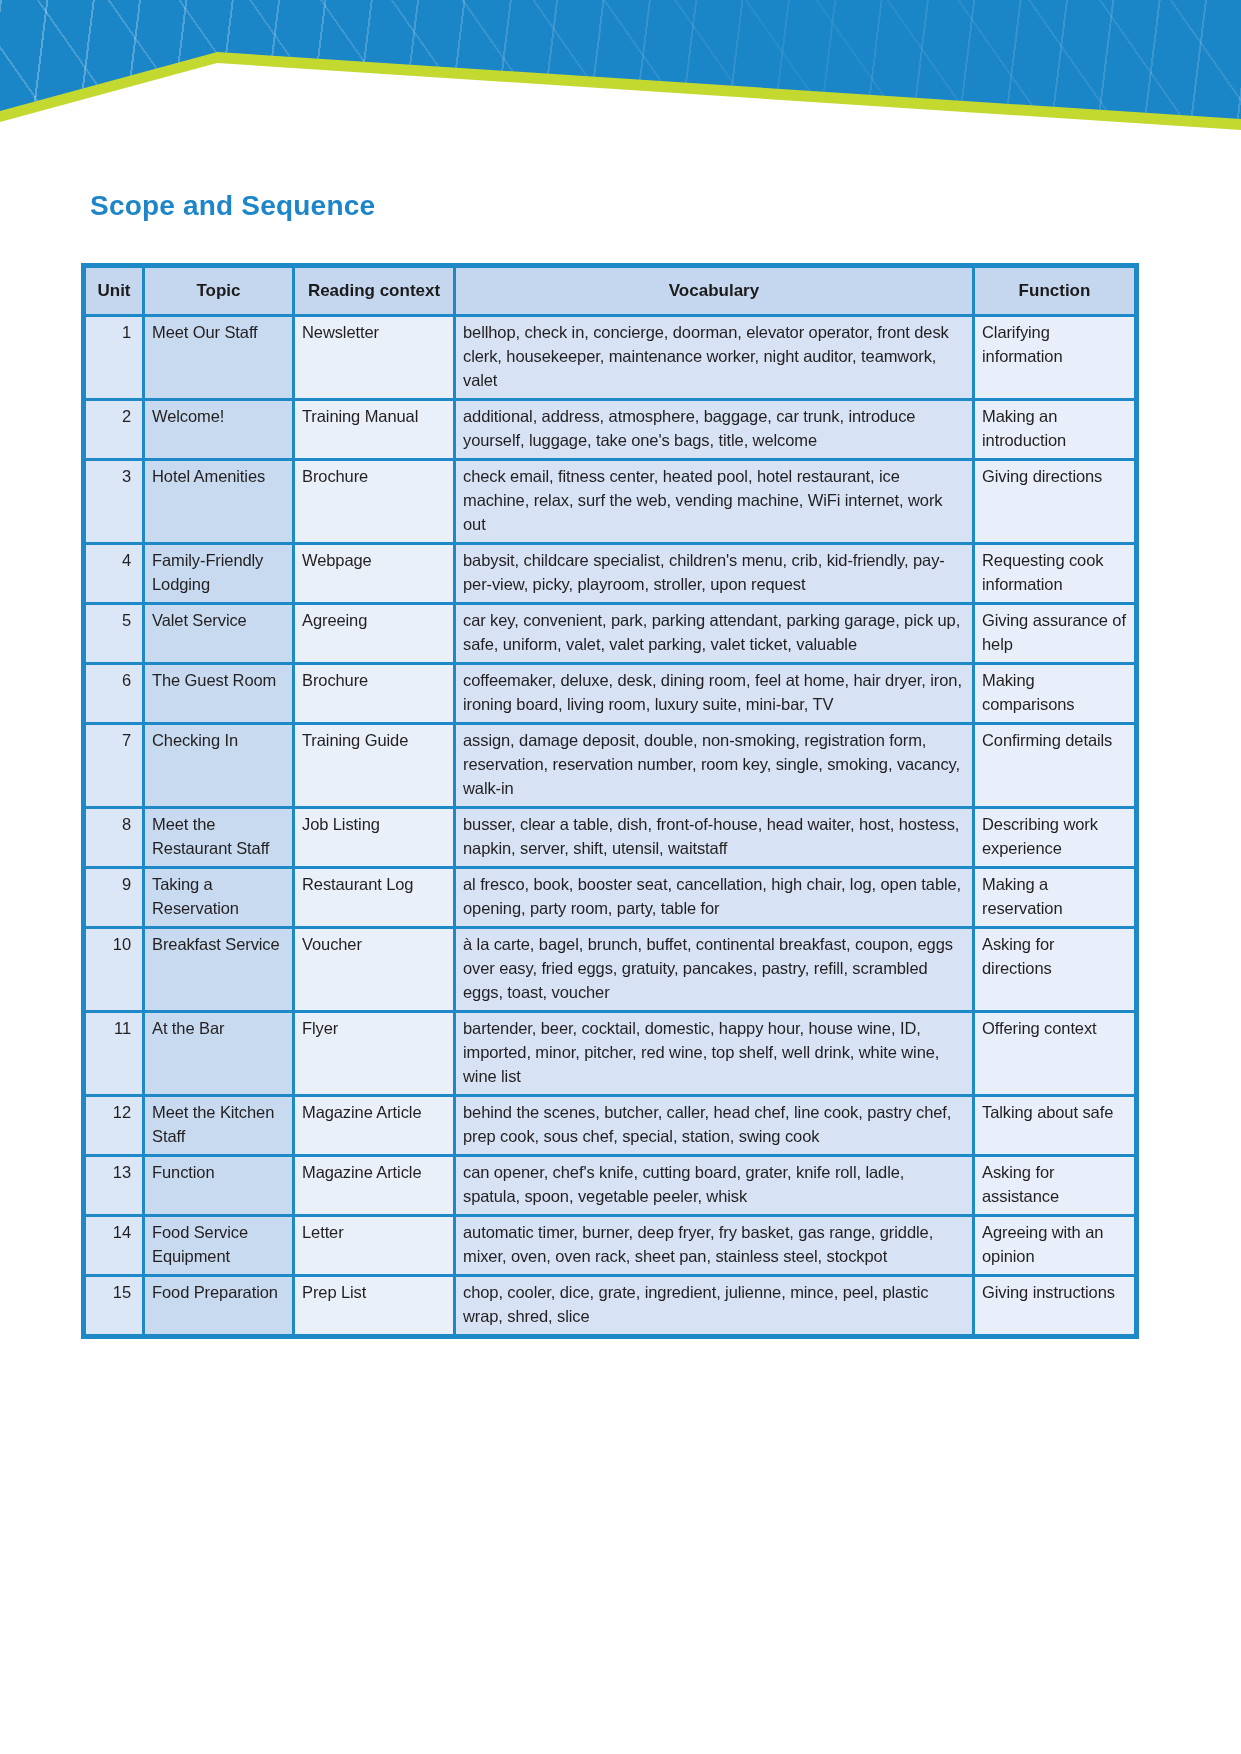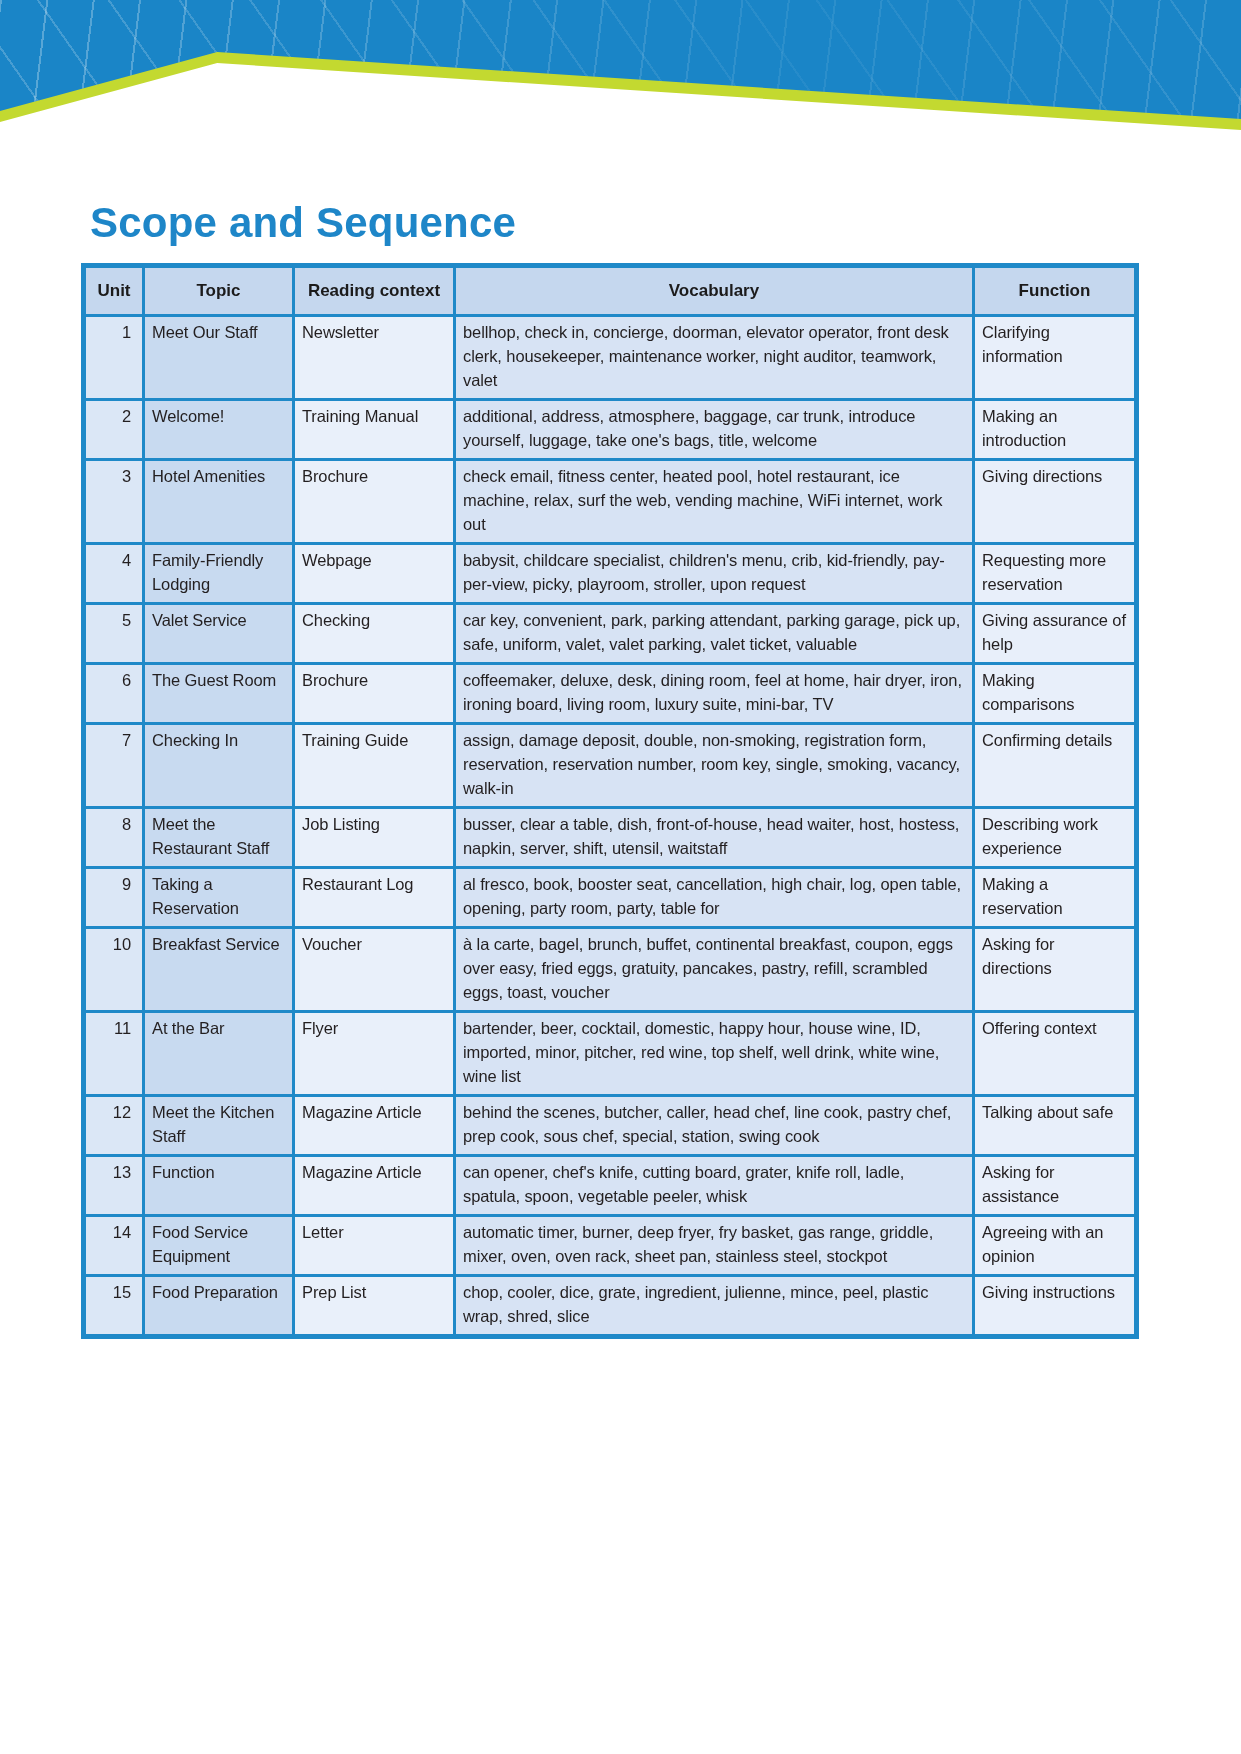--- a/index.html
+++ b/index.html
@@ -23,21 +23,21 @@
     clip-path:polygon(0 0,100% 0,100% 119px,17.5% 52px,0 111px);
     background-image:
       repeating-linear-gradient(97deg,  rgba(255,255,255,0.30) 0 2px, transparent 2px 46px),
       repeating-linear-gradient(55deg,  rgba(255,255,255,0.22) 0 2px, transparent 2px 58px);
     -webkit-mask-image:linear-gradient(90deg,rgba(0,0,0,0.95) 0%,rgba(0,0,0,0.55) 40%,rgba(0,0,0,0.25) 65%,rgba(0,0,0,0.55) 100%);
             mask-image:linear-gradient(90deg,rgba(0,0,0,0.95) 0%,rgba(0,0,0,0.55) 40%,rgba(0,0,0,0.25) 65%,rgba(0,0,0,0.55) 100%);
   }
   
   .page-title{
     position:absolute;left:90px;top:171px;
-    font-size:42px;font-weight:bold;color:#1e86c8;letter-spacing:0.2px;
+    font-size:28px;font-weight:bold;color:#1e86c8;letter-spacing:0.2px;
   }
   
   .seq-table{
     position:absolute;left:81px;top:263px;width:1053px;
     border-collapse:collapse;table-layout:fixed;
     border:5px solid #1f89c8;
   }
   .seq-table th{
     background:#c5d7ee;border:3px solid #1f89c8;
     font-size:17px;font-weight:bold;color:#1c1b1b;
@@ -102,26 +102,26 @@
       <td class="c-topic">Hotel Amenities</td>
       <td class="c-reading">Brochure</td>
       <td class="c-vocab">check email, fitness center, heated pool, hotel restaurant, ice machine, relax, surf the web, vending machine, WiFi internet, work out</td>
       <td class="c-function">Giving directions</td>
     </tr>
     <tr>
       <td class="c-unit">4</td>
       <td class="c-topic">Family-Friendly Lodging</td>
       <td class="c-reading">Webpage</td>
       <td class="c-vocab">babysit, childcare specialist, children's menu, crib, kid-friendly, pay-per-view, picky, playroom, stroller, upon request</td>
-      <td class="c-function">Requesting more reservation</td>
+      <td class="c-function">Requesting cook information</td>
     </tr>
     <tr>
       <td class="c-unit">5</td>
       <td class="c-topic">Valet Service</td>
-      <td class="c-reading">Checking</td>
+      <td class="c-reading">Agreeing</td>
       <td class="c-vocab">car key, convenient, park, parking attendant, parking garage, pick up, safe, uniform, valet, valet parking, valet ticket, valuable</td>
       <td class="c-function">Giving assurance of help</td>
     </tr>
     <tr>
       <td class="c-unit">6</td>
       <td class="c-topic">The Guest Room</td>
       <td class="c-reading">Brochure</td>
       <td class="c-vocab">coffeemaker, deluxe, desk, dining room, feel at home, hair dryer, iron, ironing board, living room, luxury suite, mini-bar, TV</td>
       <td class="c-function">Making comparisons</td>
     </tr>

